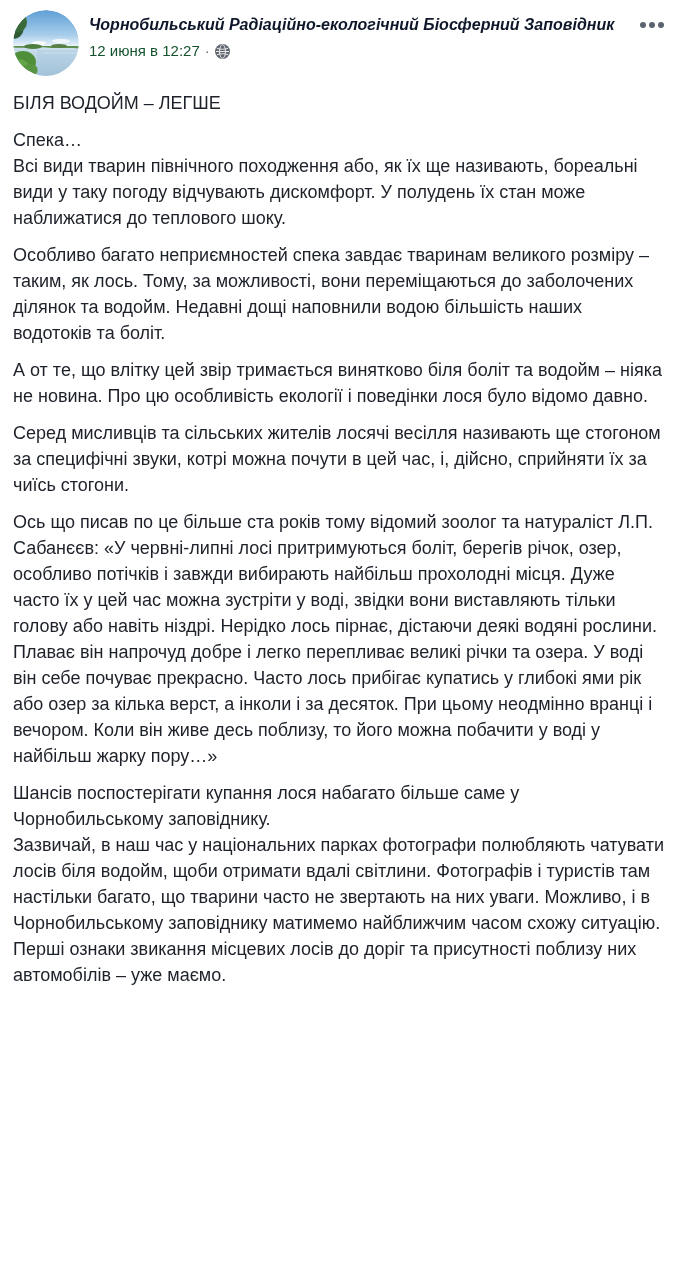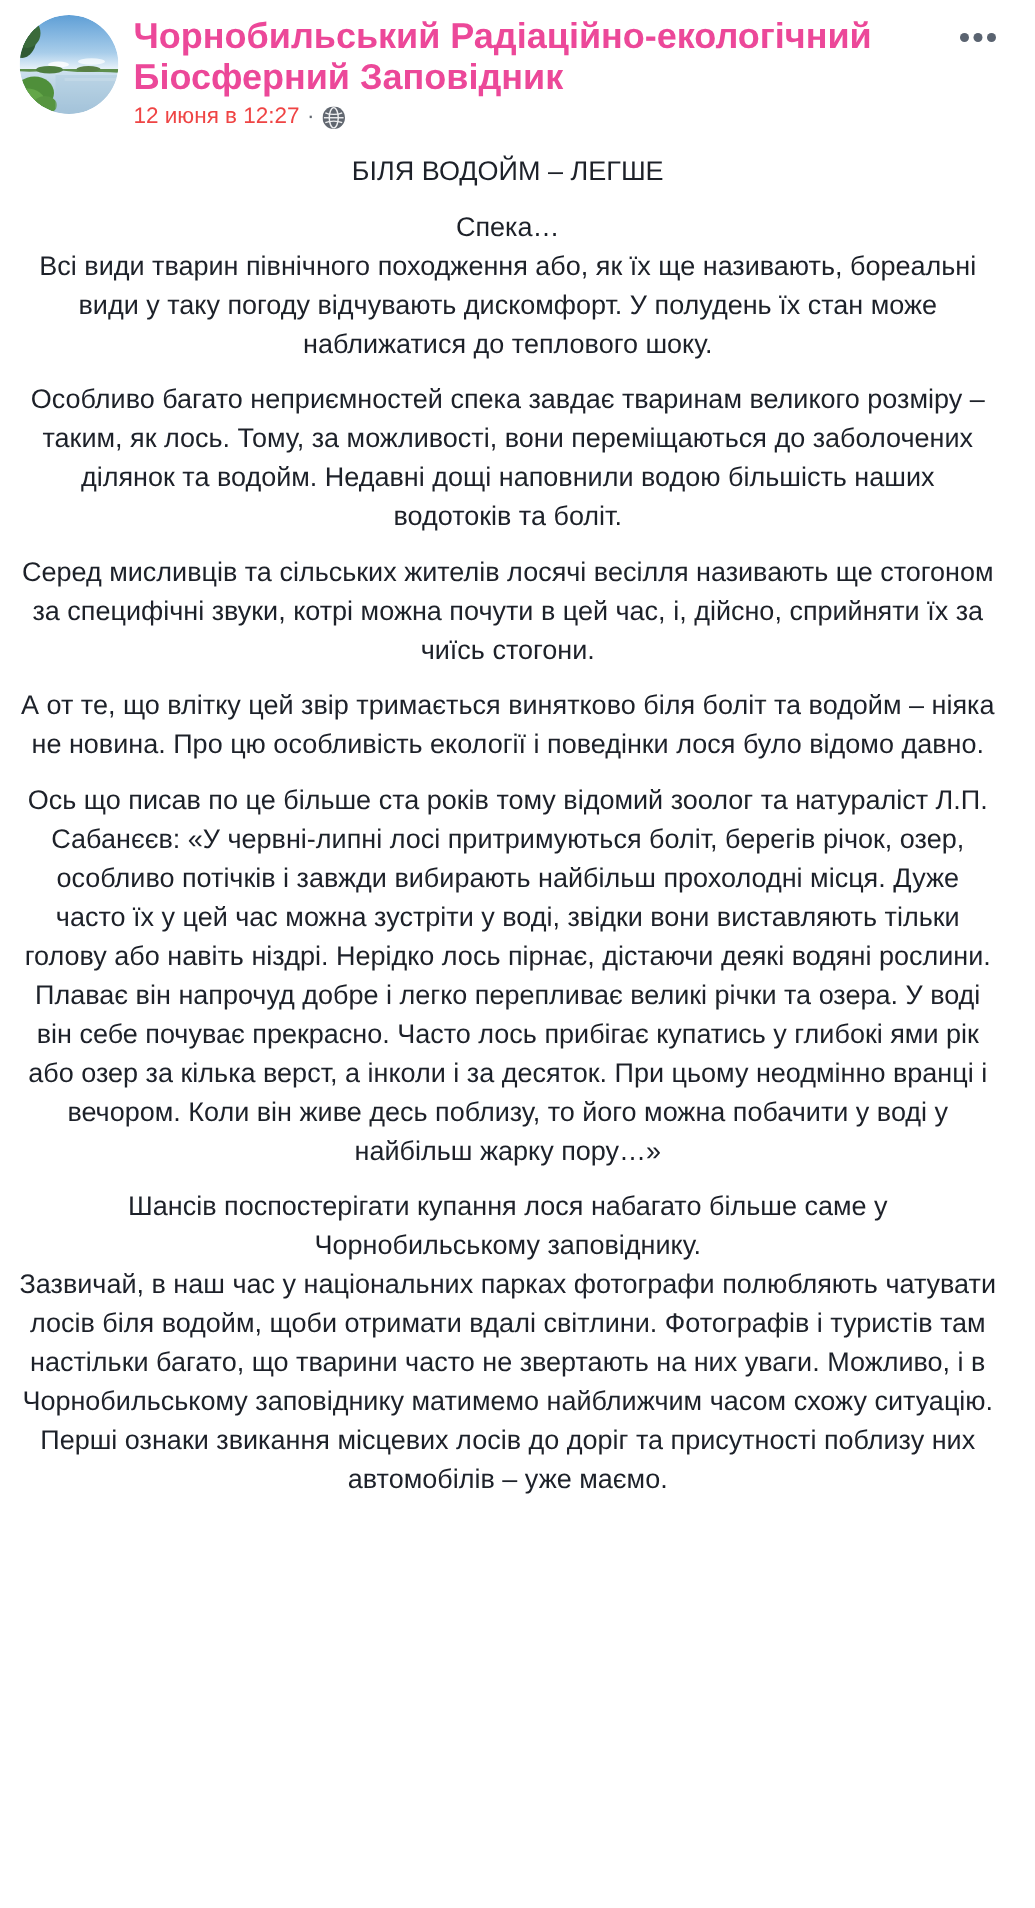--- a/index.html
+++ b/index.html
@@ -23,38 +23,39 @@
     border-radius: 50%;
     overflow: hidden;
     flex-shrink: 0;
     display: block;
     cursor: pointer;
   }
   .avatar svg { display: block; }
   .header-text { margin-left: 10px; padding-top: 1px; flex: 1 1 auto; min-width: 0; }
   .page-name {
     display: block;
-    color: #ec4899;
+    color: #0f172a;
     font-weight: 700;
-    font-size: 24px;
+    font-size: 16px;
     line-height: 27px;
     max-width: 548px;
     text-decoration: none;
     cursor: pointer;
+    font-style: italic;
   }
   .meta {
     margin-top: 4px;
     display: flex;
     align-items: center;
     gap: 5px;
     color: #616770;
     font-size: 15px;
     line-height: 18px;
   }
-  .timestamp { color: #ef4444; text-decoration: none; cursor: pointer; }
+  .timestamp { color: #14532d; text-decoration: none; cursor: pointer; }
   .meta-dot { color: #616770; }
   .globe { display: inline-flex; align-items: center; }
   .menu-btn {
     margin-left: auto;
     padding: 12px 2px 8px 8px;
     display: flex;
     gap: 3px;
     align-items: center;
     cursor: pointer;
     border-radius: 3px;
@@ -69,21 +70,20 @@
   
   .post-body {
     padding: 6px 26px 12px 13px;
     font-size: 18px;
     line-height: 26px;
     color: #1d2129;
   }
   .post-body p {
     margin: 0 0 11px 0;
     white-space: pre-line;
-    text-align: center;
   }
   .post-body p:last-child { margin-bottom: 12px; }
 </style>
 </head>
 <body>
 
 <div class="post">
 
   <div class="post-header">
 
@@ -148,21 +148,21 @@
     </div>
 
   </div>
 
   <div class="post-body">
     <p>БІЛЯ ВОДОЙМ – ЛЕГШЕ</p>
     <div id="paragraphs">
         <p>Спека…
 Всі види тварин північного походження або, як їх ще називають, бореальні види у таку погоду відчувають дискомфорт. У полудень їх стан може наближатися до теплового шоку.</p>
         <p>Особливо багато неприємностей спека завдає тваринам великого розміру – таким, як лось. Тому, за можливості, вони переміщаються до заболочених ділянок та водойм. Недавні дощі наповнили водою більшість наших водотоків та боліт.</p>
+        <p>А от те, що влітку цей звір тримається винятково біля боліт та водойм – ніяка не новина. Про цю особливість екології і поведінки лося було відомо давно.</p>
         <p>Серед мисливців та сільських жителів лосячі весілля називають ще стогоном за специфічні звуки, котрі можна почути в цей час, і, дійсно, сприйняти їх за чиїсь стогони.</p>
-        <p>А от те, що влітку цей звір тримається винятково біля боліт та водойм – ніяка не новина. Про цю особливість екології і поведінки лося було відомо давно.</p>
         <p>Ось що писав по це більше ста років тому відомий зоолог та натураліст Л.П. Сабанєєв: «У червні-липні лосі притримуються боліт, берегів річок, озер, особливо потічків і завжди вибирають найбільш прохолодні місця. Дуже часто їх у цей час можна зустріти у воді, звідки вони виставляють тільки голову або навіть ніздрі. Нерідко лось пірнає, дістаючи деякі водяні рослини. Плаває він напрочуд добре і легко перепливає великі річки та озера. У воді він себе почуває прекрасно. Часто лось прибігає купатись у глибокі ями рік або озер за кілька верст, а інколи і за десяток. При цьому неодмінно вранці і вечором. Коли він живе десь поблизу, то його можна побачити у воді у найбільш жарку пору…»</p>
         <p>Шансів поспостерігати купання лося набагато більше саме у Чорнобильському заповіднику.
 Зазвичай, в наш час у національних парках фотографи полюбляють чатувати лосів біля водойм, щоби отримати вдалі світлини. Фотографів і туристів там настільки багато, що тварини часто не звертають на них уваги. Можливо, і в Чорнобильському заповіднику матимемо найближчим часом схожу ситуацію. Перші ознаки звикання місцевих лосів до доріг та присутності поблизу них автомобілів – уже маємо.</p>
       </div>
   </div>
 
 </div>
 
 </body></html>

